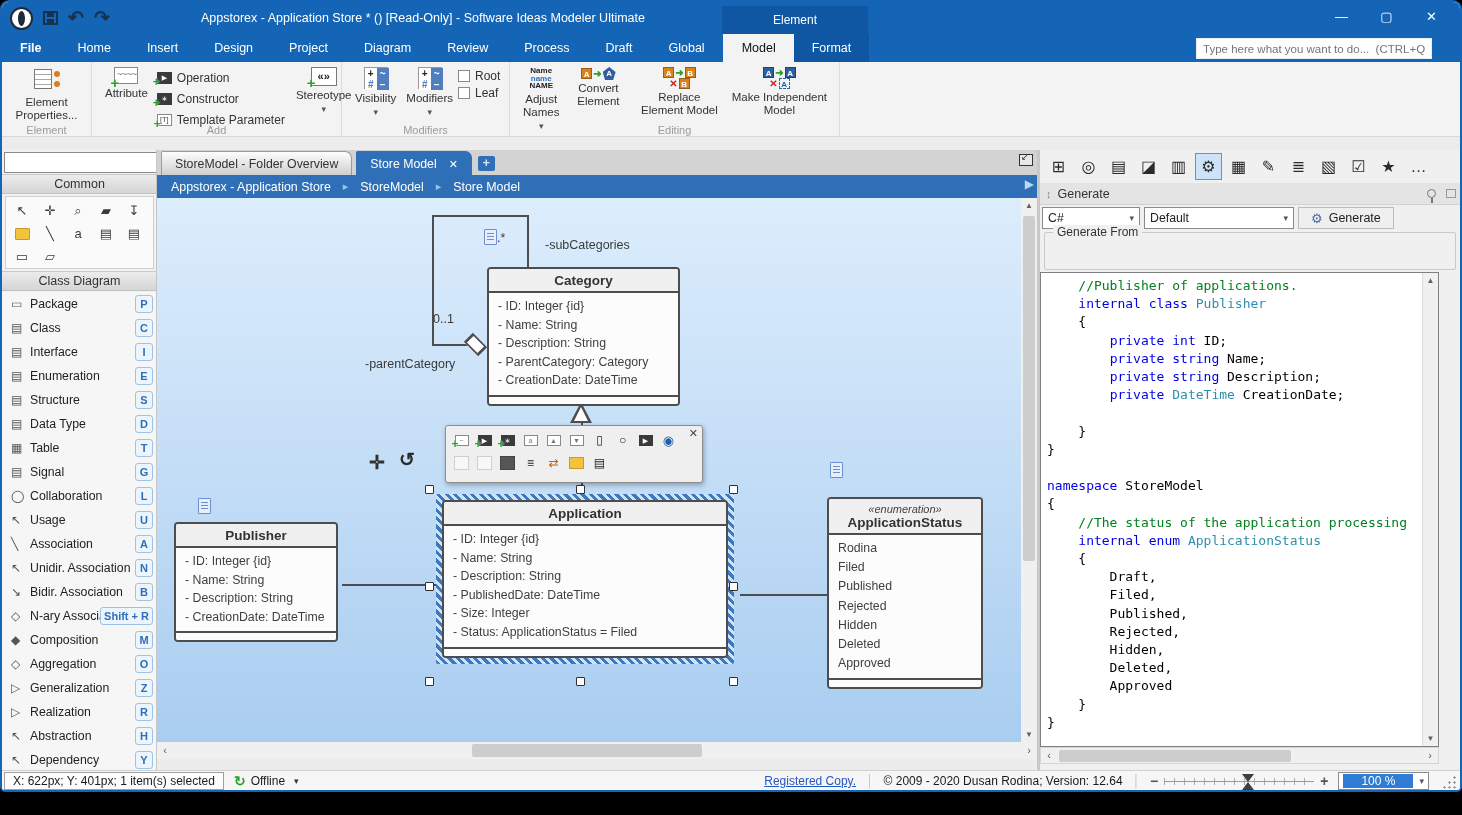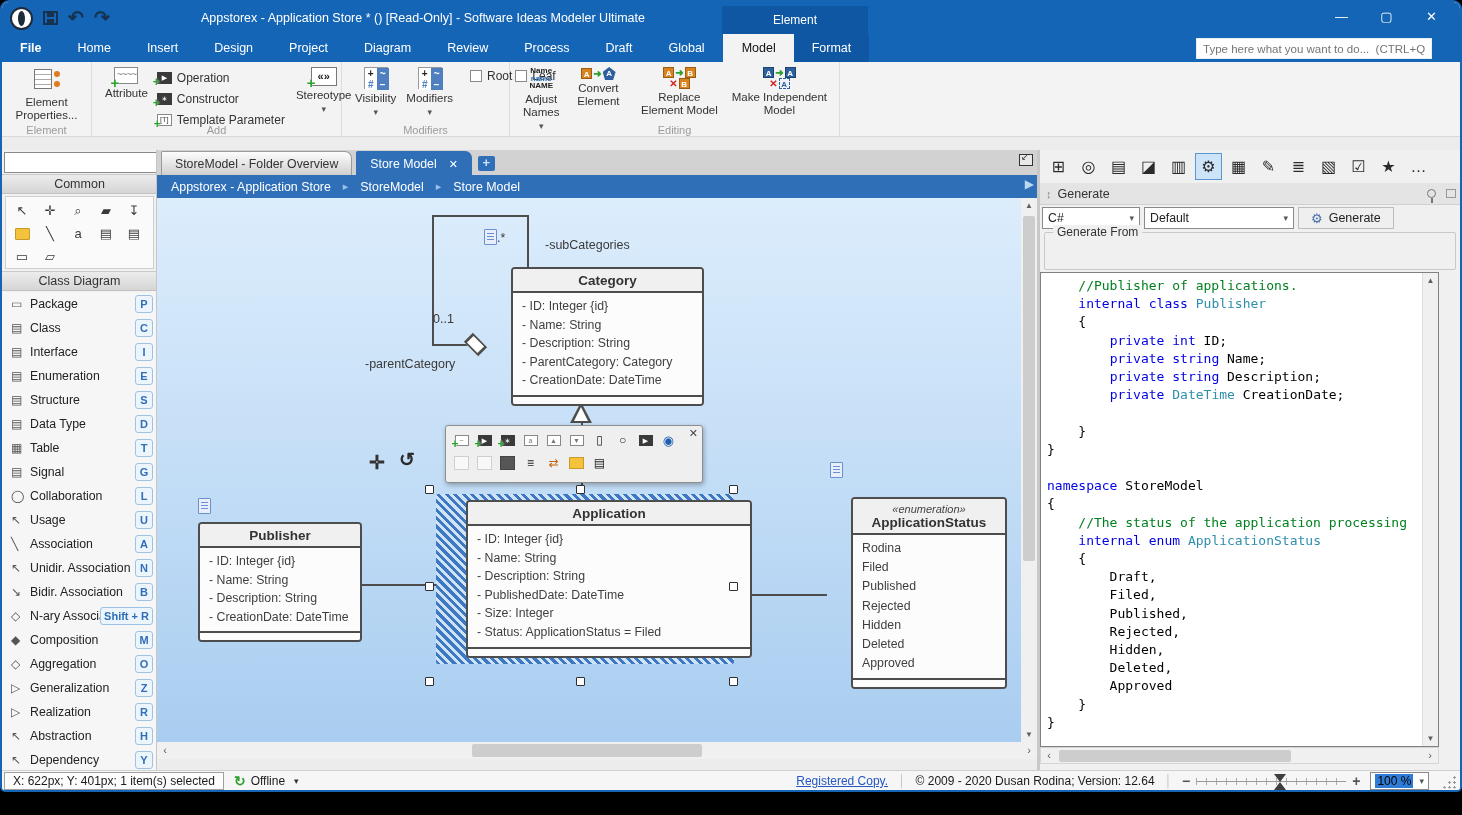--- a/index.html
+++ b/index.html
@@ -36,21 +36,21 @@
 
   
   .ribbon { position:absolute; left:0; top:60px; width:100%; height:75px; background:#f3f3f3; border-bottom:1px solid #d8d8d8; display:flex; }
   .rgroup { position:relative; height:75px; padding:3px 8px 14px; border-right:1px solid #dcdcdc; display:flex; align-items:flex-start; }
   .rgroup-label { position:absolute; left:0; right:0; bottom:1px; text-align:center; font-size:11px; color:#9b9b9b; }
   .bigbtn { display:flex; flex-direction:column; align-items:center; padding:2px 5px; font-size:11.5px; color:#333;
             text-align:center; line-height:13px; }
   .bigbtn .caret { font-size:9px; color:#555; margin-top:1px; }
   .smallcol { display:flex; flex-direction:column; justify-content:flex-start; margin-top:2px; }
   .smallbtn { display:flex; align-items:center; gap:5px; height:21px; font-size:12px; color:#333; padding:0 4px; white-space:nowrap; }
-  .chkcol { display:flex; flex-direction:row; gap:3px; margin:4px 12px; }
+  .chkcol { display:flex; flex-direction:column; gap:3px; margin:4px 0; }
   .chk { display:flex; align-items:center; gap:5px; font-size:12px; color:#333; }
   .chk .box { width:12px; height:12px; border:1px solid #8a8a8a; background:#fff; }
 
   .gplus { position:absolute; left:-5px; bottom:-6px; color:#2ba12b; font-weight:bold; font-size:15px; text-shadow:0 0 2px #fff; }
   .gplus.sm { font-size:12px; left:-4px; bottom:-4px; }
   .ico-elemprops { width:30px; height:26px; position:relative; margin-bottom:3px; }
   .ico-elemprops .ep-box { position:absolute; left:2px; top:2px; width:18px; height:20px; border:1.5px solid #777; background:#fff;
       background-image:linear-gradient(#aaa 1px,transparent 1px); background-size:100% 5px; background-position:0 4px; }
   .ico-elemprops .ep-conn { position:absolute; right:0; top:4px; width:8px; height:16px;
       border-left:6px dotted #e07b1f; }
@@ -129,21 +129,21 @@
   .hscroll .thumb { position:absolute; top:2px; height:13px; background:#cdcdcd; border-radius:2px; }
   .mid-filler { position:absolute; left:0; top:609px; width:880px; height:11px; background:#ececec; }
 
   
   .edge { position:absolute; background:#4d4d4d; z-index:1; }
   .lbl { position:absolute; font-size:12.5px; color:#3a3a3a; white-space:nowrap; z-index:2; }
   .doc-icon { width:13px; height:16px; background:#e9effa; border:1.5px solid #6b8fd0; border-radius:1px; position:relative; display:inline-block; }
   .doc-icon::after { content:''; position:absolute; left:2px; top:3px; right:2px; height:8px;
       background-image:linear-gradient(#6b8fd0 1px,transparent 1px); background-size:100% 3px; }
   .doc-abs { position:absolute; z-index:2; }
-  .uml-class { position:absolute; background:#fcfcfc; border:2px solid #4d4d4d; border-radius:4px; z-index:5;margin-left:24px; }
+  .uml-class { position:absolute; background:#fcfcfc; border:2px solid #4d4d4d; border-radius:4px; z-index:5; }
   .uml-head { font-weight:bold; text-align:center; font-size:13.5px; color:#333; padding:4px 6px 3px; border-bottom:2px solid #4d4d4d;
               background:#f0f0f0; border-radius:2px 2px 0 0; }
   .uml-stereo { font-style:italic; font-weight:normal; font-size:11px; color:#444; line-height:12px; }
   .uml-attrs { padding:4px 9px 5px; border-bottom:2px solid #4d4d4d; }
   .uml-attr { font-size:12.3px; color:#3f3f3f; line-height:18.6px; white-space:nowrap; }
   .uml-foot { height:7px; background:#fcfcfc; border-radius:0 0 2px 2px; }
   .uml-category { left:330px; top:69px; width:193px; }
   .uml-publisher { left:17px; top:324px; width:164px; }
   .uml-appstatus { left:670px; top:299px; width:156px; }
   .uml-appstatus .uml-attr { line-height:19.2px; }
@@ -224,21 +224,21 @@
   .zoomer .pm { color:#555; font-size:14px; font-weight:bold; }
   .ztrack { position:relative; width:150px; height:9px; }
   .ztrack::before { content:''; position:absolute; left:0; right:0; top:4px; height:1px; background:#9a9a9a; }
   .ztrack::after { content:''; position:absolute; left:0; right:0; top:1px; height:7px;
       background-image:repeating-linear-gradient(90deg,#9a9a9a 0 1px,transparent 1px 10px); opacity:.8; }
   .zthumb { position:absolute; left:52%; top:-3px; width:0; height:0; z-index:2;
       border-left:6px solid transparent; border-right:6px solid transparent; border-top:8px solid #3f3f3f; }
   .zthumb::after { content:''; position:absolute; left:-6px; top:0px; width:0; height:0;
       border-left:6px solid transparent; border-right:6px solid transparent; border-bottom:8px solid #3f3f3f; }
   .zcombo { display:flex; align-items:center; border:1px solid #8a8a8a; background:#fff; height:18px; padding:0 4px; gap:6px; }
-  .zcombo .hl { background:#2e7cd6; color:#000000; padding:0 2px; font-size:12px; }
+  .zcombo .hl { background:#2e7cd6; color:#ffffff; padding:0 18px; font-size:12px; }
   .zcombo .caret { font-size:9px; color:#555; }
   .grip { width:15px; height:15px; margin-left:2px;
       background-image:radial-gradient(#9a9a9a 1.2px,transparent 1.4px); background-size:5px 5px; background-position:1px 1px;
       clip-path:polygon(100% 0,100% 100%,0 100%); }
 </style>
 </head>
 <body>
 
 <div class="window">
 

